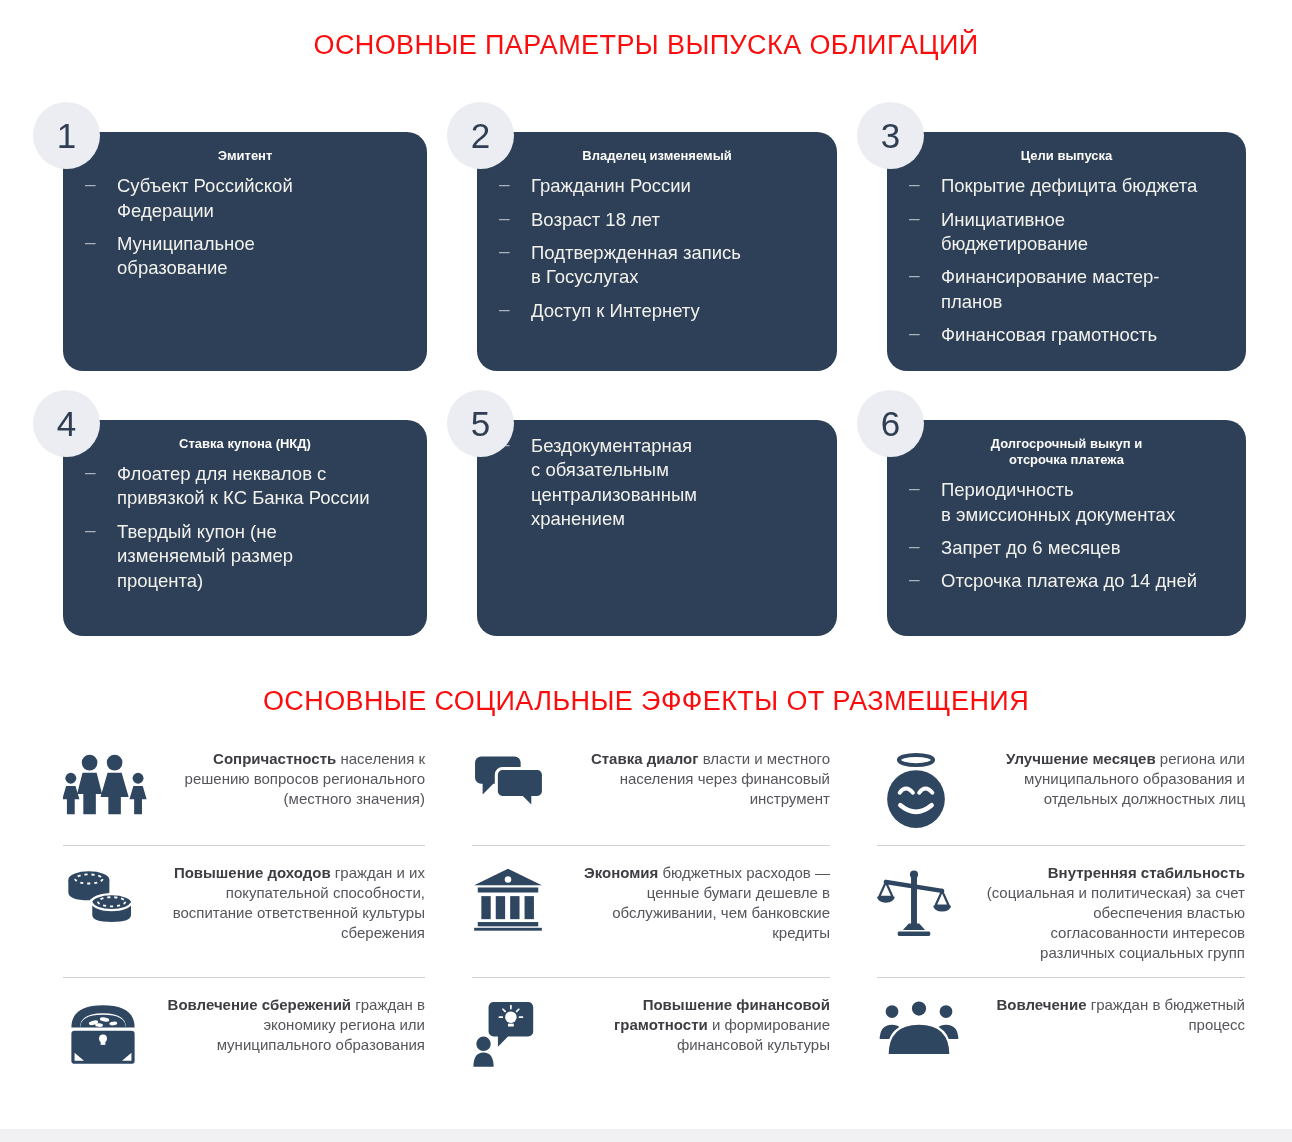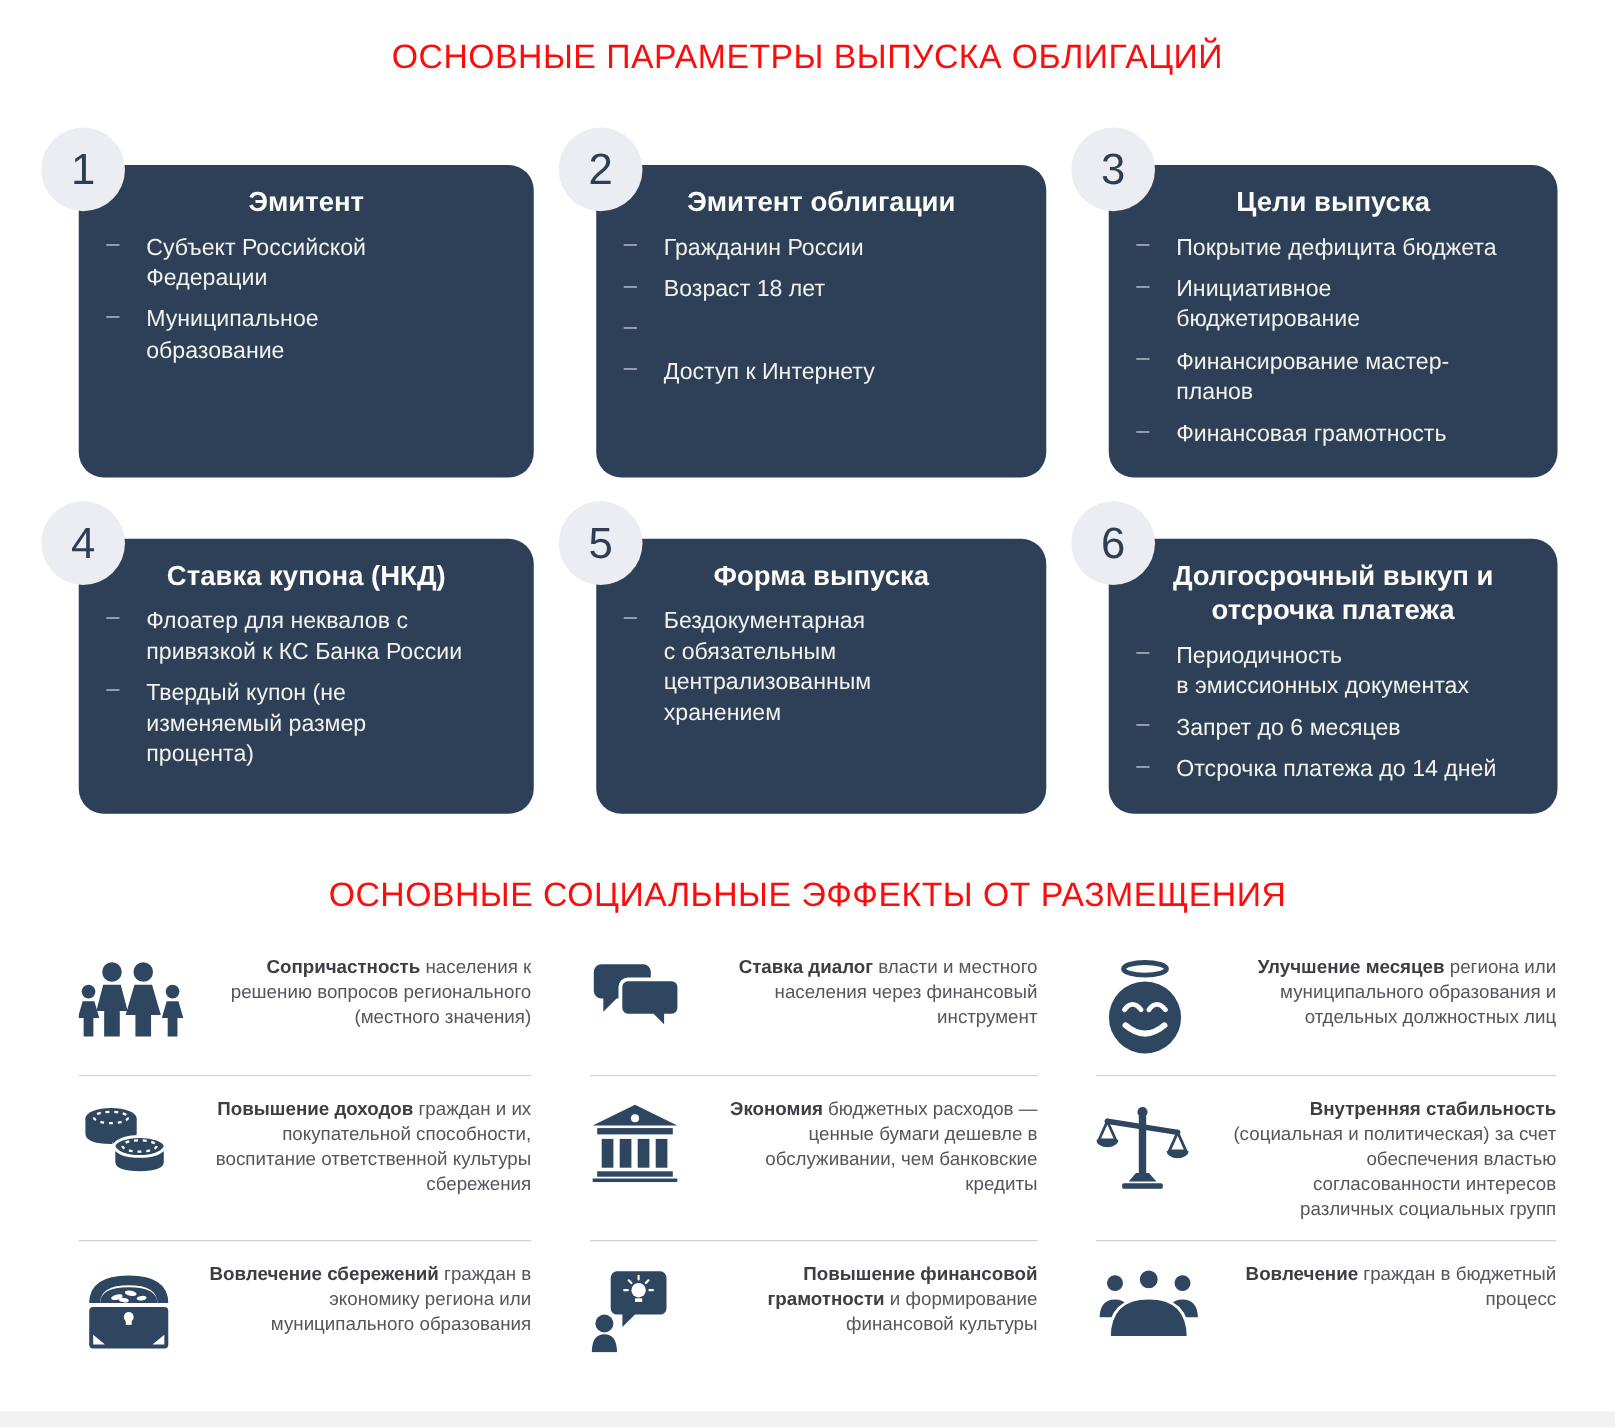--- a/index.html
+++ b/index.html
@@ -25,21 +25,21 @@
     color:#f2f1ec;padding:14px 18px 14px 18px;box-sizing:border-box;
     min-height:212px;
   }
   .row2 .card{min-height:216px;}
   .num-circle{
     position:absolute;left:-30px;top:-30px;width:67px;height:67px;
     border-radius:50%;background:#ebedf2;color:#2f3e52;
     font-size:35px;line-height:67px;text-align:center;z-index:2;
   }
   .card-title{
-    text-align:center;font-weight:bold;font-size:22px;color:#fcfbf8;
+    text-align:center;font-weight:bold;font-size:13px;color:#fcfbf8;
     margin:2px 0 10px 0;white-space:pre-line;line-height:1.25;
   }
   .bullet{display:flex;margin-bottom:9px;}
   .dash{
     flex:0 0 36px;color:#aab3be;font-size:19px;line-height:1.25;
     transform:translateY(-2px);padding-left:4px;box-sizing:border-box;
   }
   .btxt{
     flex:1;font-size:18.5px;line-height:1.32;white-space:pre-line;
     color:#f2f1ec;
@@ -86,31 +86,33 @@
       </div>
     <div class="bullet">
         <span class="dash">–</span>
         <span class="btxt">Муниципальное
 образование</span>
       </div>
   </div>
 
   <div class="card">
     <div class="num-circle">2</div>
-    <div class="card-title">Эмитент облигации</div>
+    <div class="card-title">Владелец изменяемый</div>
     <div class="bullet">
         <span class="dash">–</span>
         <span class="btxt">Гражданин России</span>
       </div>
     <div class="bullet">
         <span class="dash">–</span>
         <span class="btxt">Возраст 18 лет</span>
       </div>
     <div class="bullet">
         <span class="dash">–</span>
+        <span class="btxt">Подтвержденная запись
+в Госуслугах</span>
       </div>
     <div class="bullet">
         <span class="dash">–</span>
         <span class="btxt">Доступ к Интернету</span>
       </div>
   </div>
 
   <div class="card">
     <div class="num-circle">3</div>
     <div class="card-title">Цели выпуска</div>
@@ -148,21 +150,20 @@
     <div class="bullet">
         <span class="dash">–</span>
         <span class="btxt">Твердый купон (не
 изменяемый размер
 процента)</span>
       </div>
   </div>
 
   <div class="card">
     <div class="num-circle">5</div>
-    <div class="card-title">Форма выпуска</div>
     <div class="bullet">
         <span class="dash">–</span>
         <span class="btxt">Бездокументарная
 с обязательным
 централизованным
 хранением</span>
       </div>
   </div>
 
   <div class="card">

